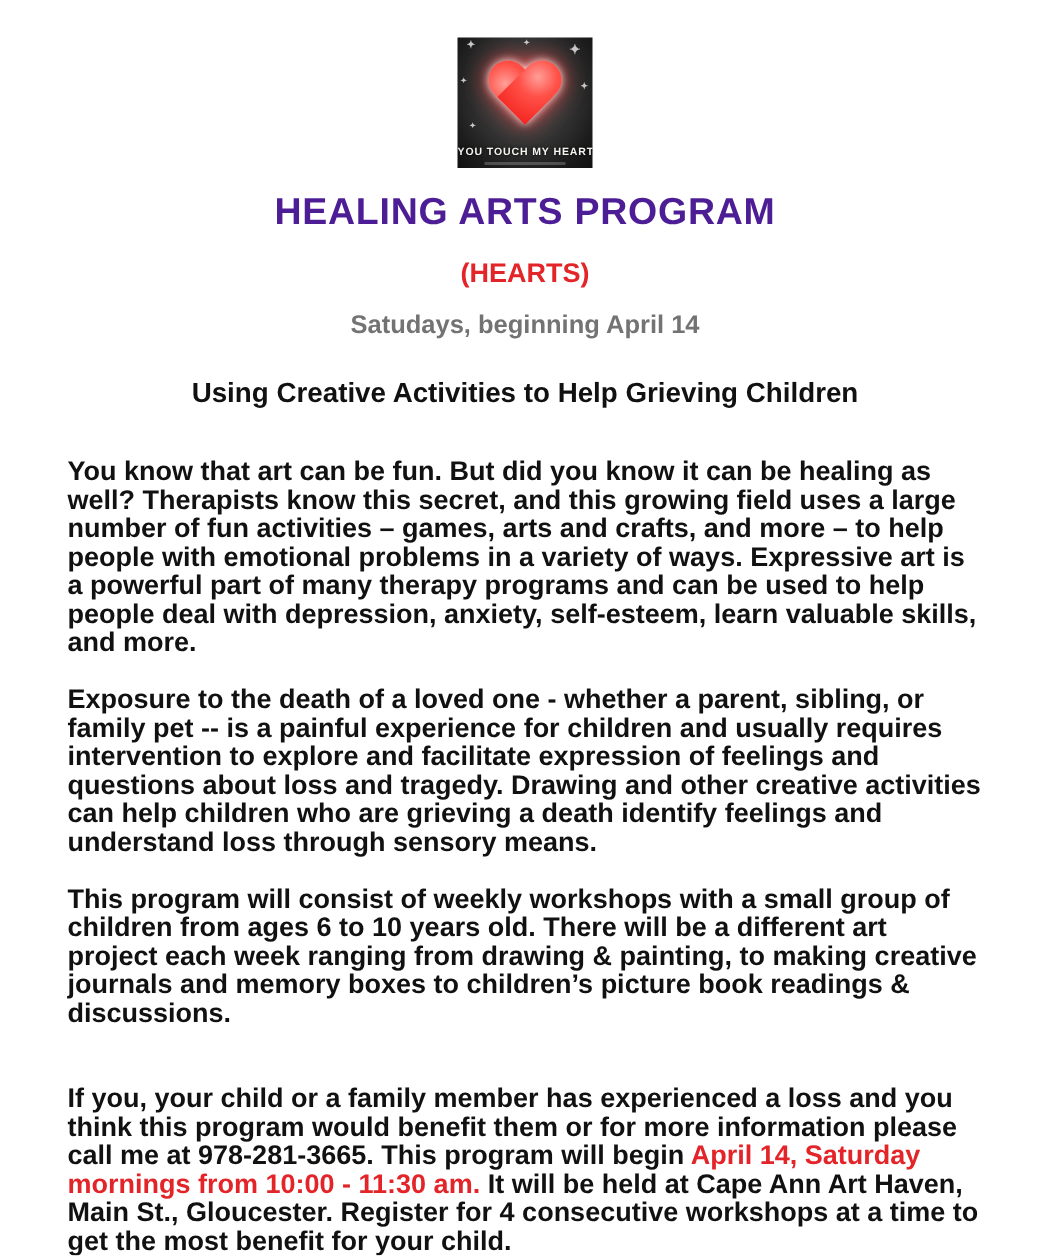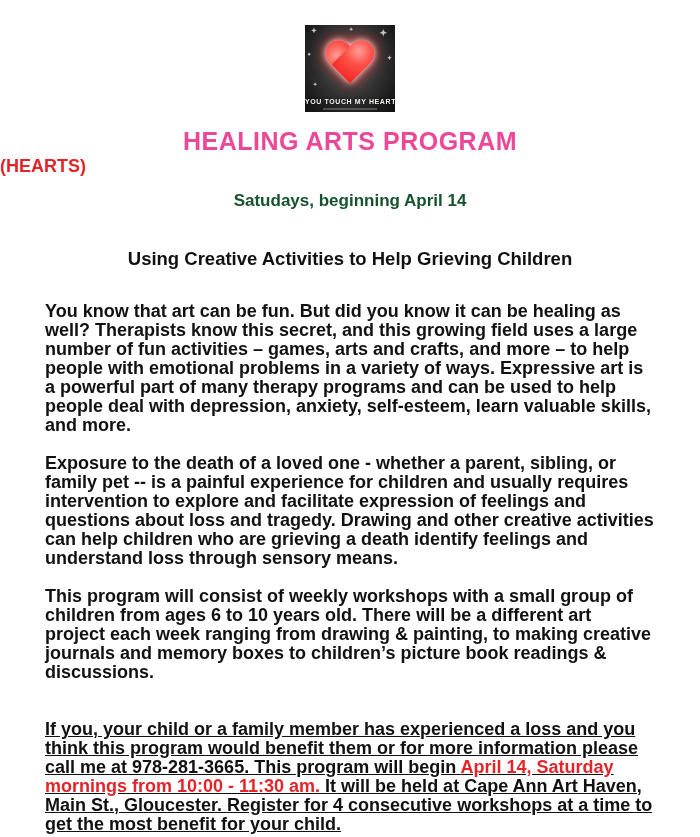--- a/index.html
+++ b/index.html
@@ -86,59 +86,60 @@
     left: 18px;
     right: 18px;
     height: 2px;
     background: rgba(255,255,255,0.22);
   }
 
   
   .title {
     margin-top: 15px;
     text-align: center;
-    color: #ec4899;
+    color: #4c1d95;
     font-size: 25px;
     letter-spacing: 0.5px;
     line-height: 28px;
   }
   .subtitle {
+    text-align: center;
     color: #e32428;
     font-size: 18px;
     line-height: 22px;
+    margin-top: 16px;
   }
   .schedule {
     margin-top: 13px;
     text-align: center;
-    color: #14532d;
+    color: #737373;
     font-size: 17px;
     line-height: 21px;
   }
   .heading {
-    margin-top: 36px;
+    margin-top: 23px;
     text-align: center;
     color: #111111;
     font-size: 18.5px;
     line-height: 24px;
   }
 
   
   .body-copy {
     margin-top: 31px;
     padding: 0 45px;
     font-size: 18px;
     line-height: 19px;
     text-align: left;
   }
   .body-copy p {
     margin: 0 0 19px 0;
   }
   .para-contact {
     margin-top: 38px !important;
-    text-decoration: underline;
   }
   .red-inline {
     color: #e32428;
   }
   .therapist-line {
     margin-top: 1px;
   }
 </style>
 </head>
 <body>

